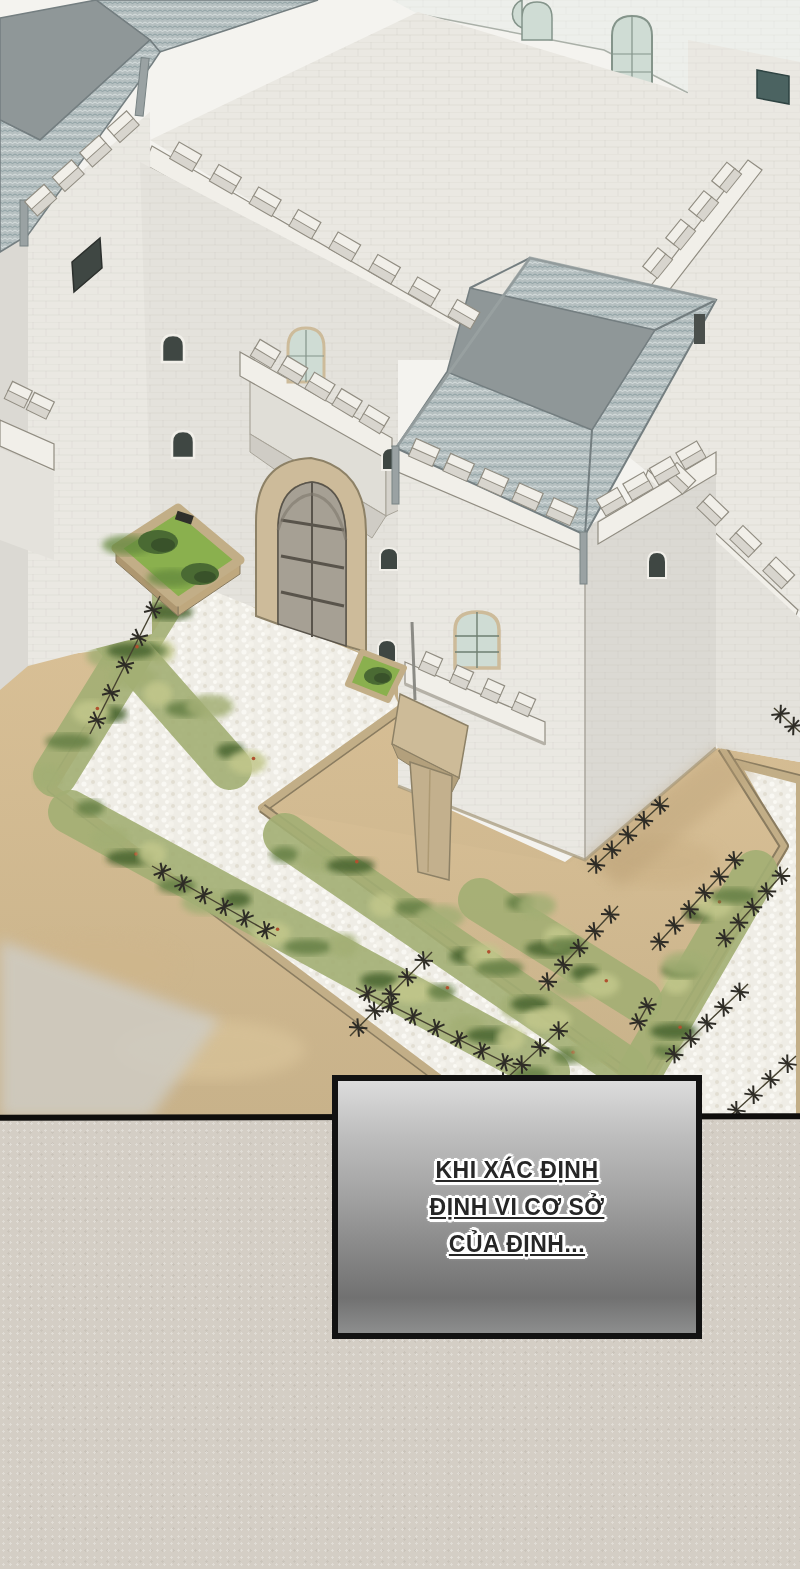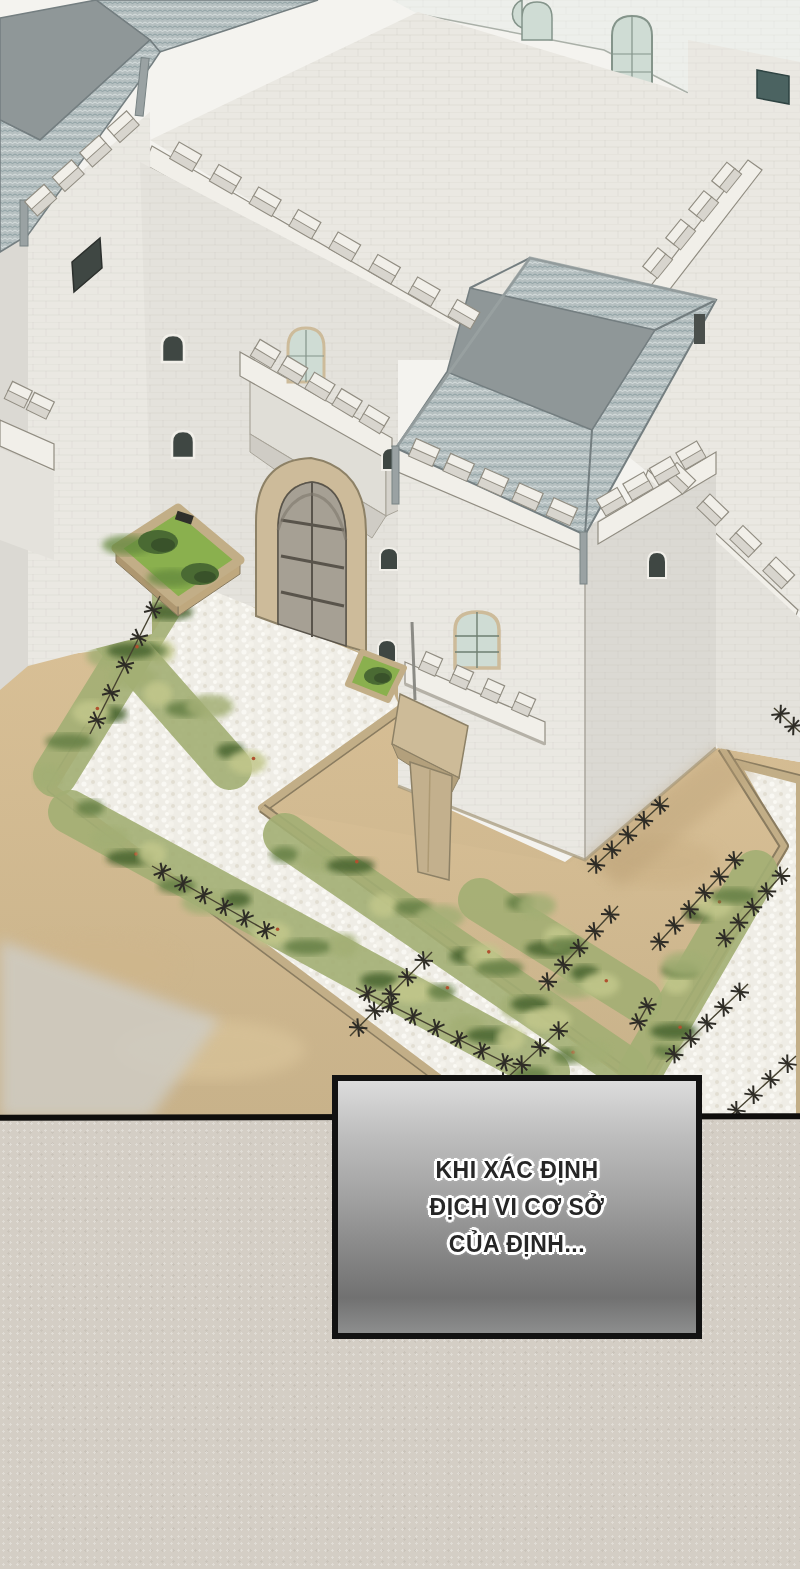--- a/index.html
+++ b/index.html
@@ -29,20 +29,21 @@
     background:linear-gradient(180deg,#dcdcdc 0%,#bdbdbd 22%,#a3a3a3 45%,#8a8a8a 65%,#717171 86%,#8d8e8e 100%);
     z-index:5;display:flex;flex-direction:column;align-items:center;justify-content:center;
   }
   .cap-line{
     margin:0;text-align:center;
     font-size:23px;line-height:37px;font-weight:bold;letter-spacing:.5px;
     color:var(--c-box_text,#262626);
     text-shadow:
       -2px -2px 0 #fff, 2px -2px 0 #fff, -2px 2px 0 #fff, 2px 2px 0 #fff,
       0 -3px 0 #fff, 0 3px 0 #fff, -3px 0 0 #fff, 3px 0 0 #fff, 0 0 5px #fff;
+    text-decoration: underline;
   }
 </style>
 </head>
 <body>
 
 <div class="panel-top">
 <svg width="800" height="1118" viewBox="0 0 800 1118" xmlns="http://www.w3.org/2000/svg">
   <defs>
     <pattern id="brick" width="26" height="14" patternUnits="userSpaceOnUse">
       <path d="M0 0 H26 M0 7 H26" stroke="#8e887a" stroke-opacity=".14" fill="none"></path>
@@ -682,17 +683,17 @@
           <path d="M-6,-7 L6,7 M-6,7 L6,-7 M0,-8 V8" stroke="#2e2c26" stroke-width="2" fill="none"></path>
         </g>
       </g>
 </svg>
 </div>
 
 <div class="panel-divider"></div>
 
 <div class="caption-box">
   <p class="cap-line">KHI XÁC ĐỊNH</p>
-  <p class="cap-line">ĐỊCH VI CƠ SỞ</p>
+  <p class="cap-line">ĐỊNH VI CƠ SỞ</p>
   <p class="cap-line">CỦA ĐỊNH...</p>
 </div>
 
 <div style="position:absolute;left:0;top:1120px;width:800px;height:449px;"></div>
 
 </body></html>

